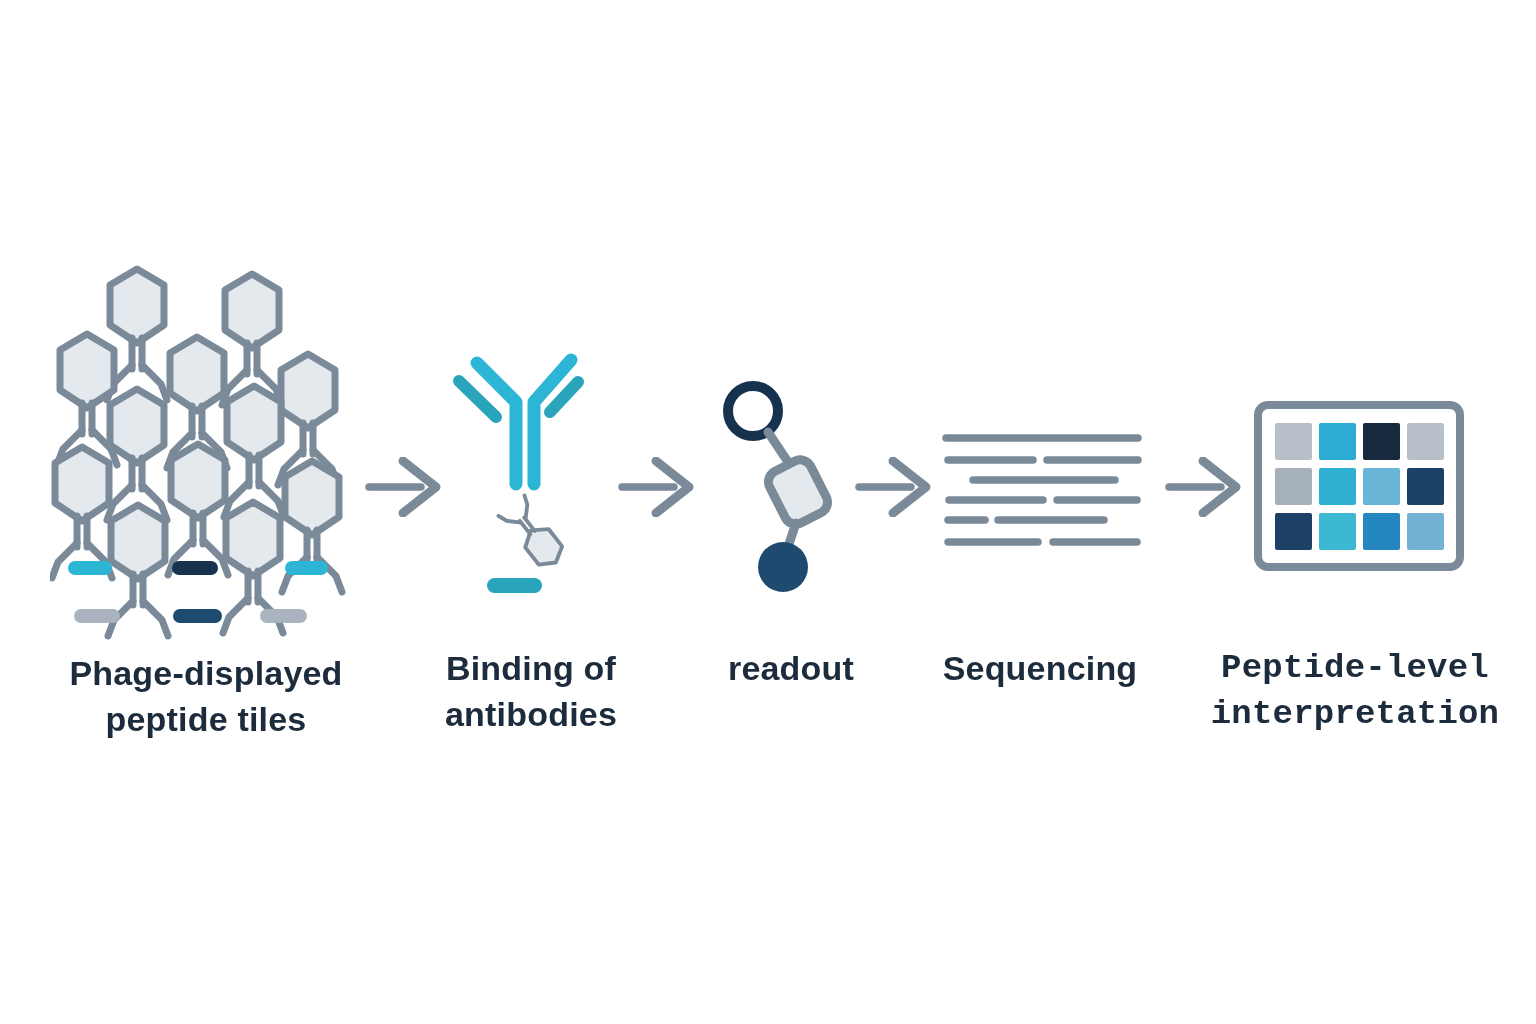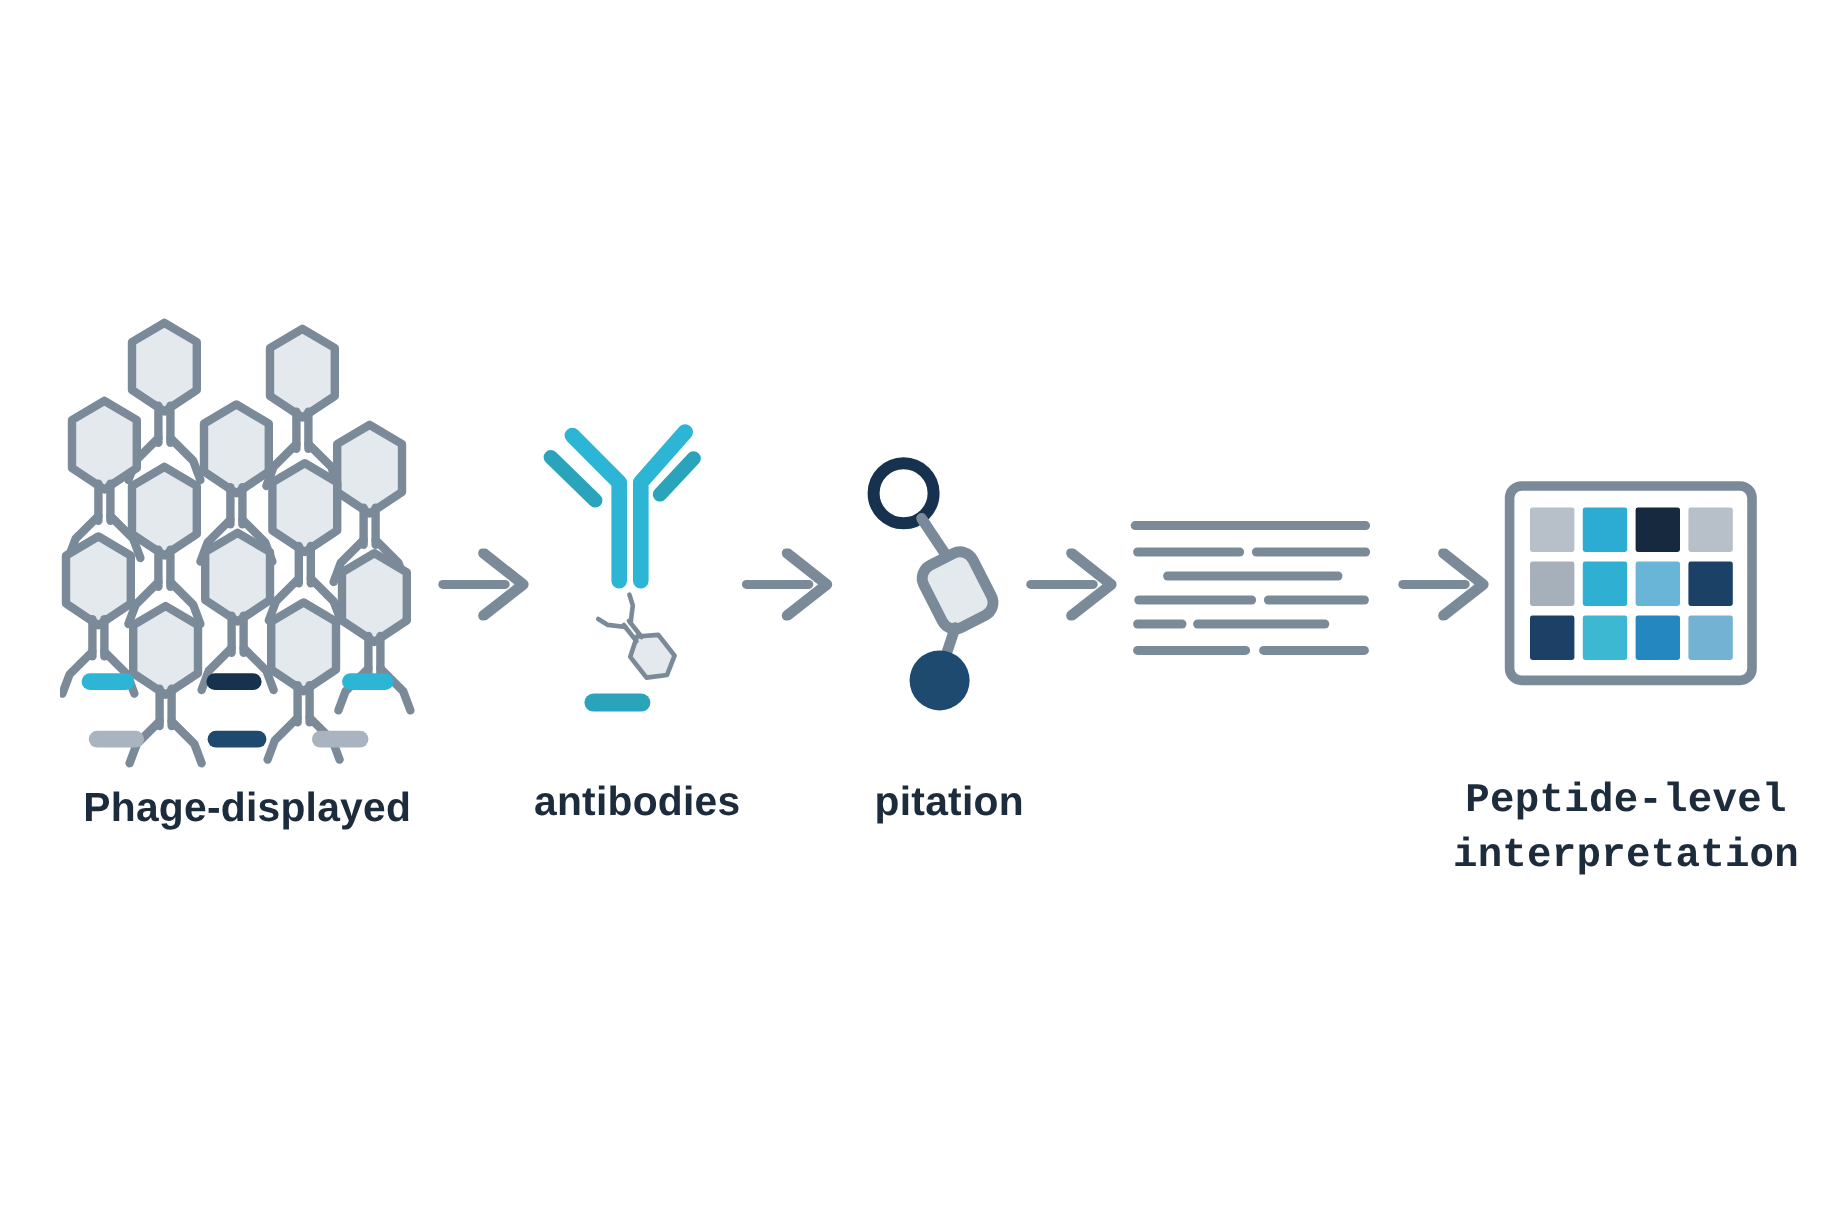--- a/index.html
+++ b/index.html
@@ -139,31 +139,34 @@
         <rect x="157" y="70" width="37" height="37" rx="2" fill="#1c4166"></rect>
         <rect x="25" y="115" width="37" height="37" rx="2" fill="#1d4166"></rect>
         <rect x="69" y="115" width="37" height="37" rx="2" fill="#3db8d3"></rect>
         <rect x="113" y="115" width="37" height="37" rx="2" fill="#2487c0"></rect>
         <rect x="157" y="115" width="37" height="37" rx="2" fill="#74b2d4"></rect>
       </g>
   </svg>
 
   <div class="step-label" style="left:26px;top:650px;">
     <div>Phage-displayed</div>
+    <div>peptide tiles</div>
   </div>
 
   <div class="step-label" style="left:351px;top:645px;">
+    <div>Binding of</div>
     <div>antibodies</div>
   </div>
 
   <div class="step-label" style="left:611px;top:645px;">
-    <div>pitation</div>
+    <div>readout</div>
   </div>
 
   <div class="step-label" style="left:860px;top:645px;">
+    <div>Sequencing</div>
   </div>
 
   <div class="step-label" style="left:1175px;top:645px;font-family:Liberation Mono, monospace;">
     <div>Peptide-level</div>
     <div>interpretation</div>
   </div>
 
 </div>
 
 </body></html>

